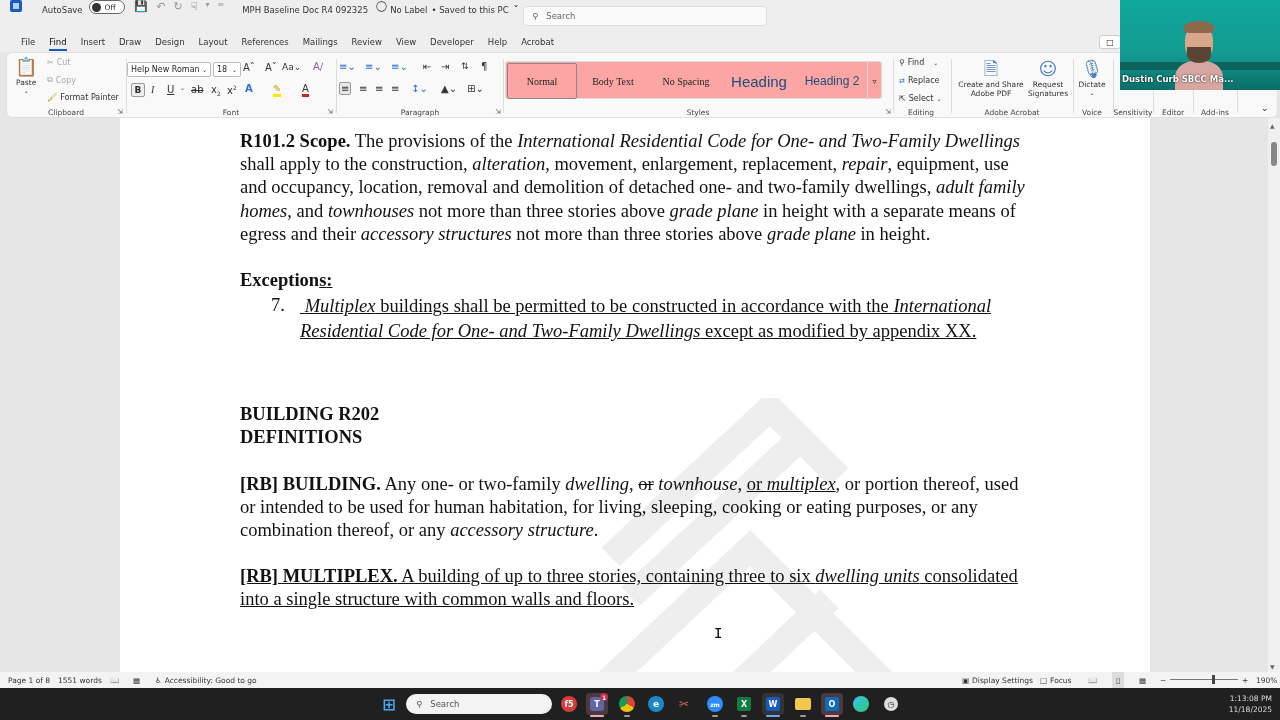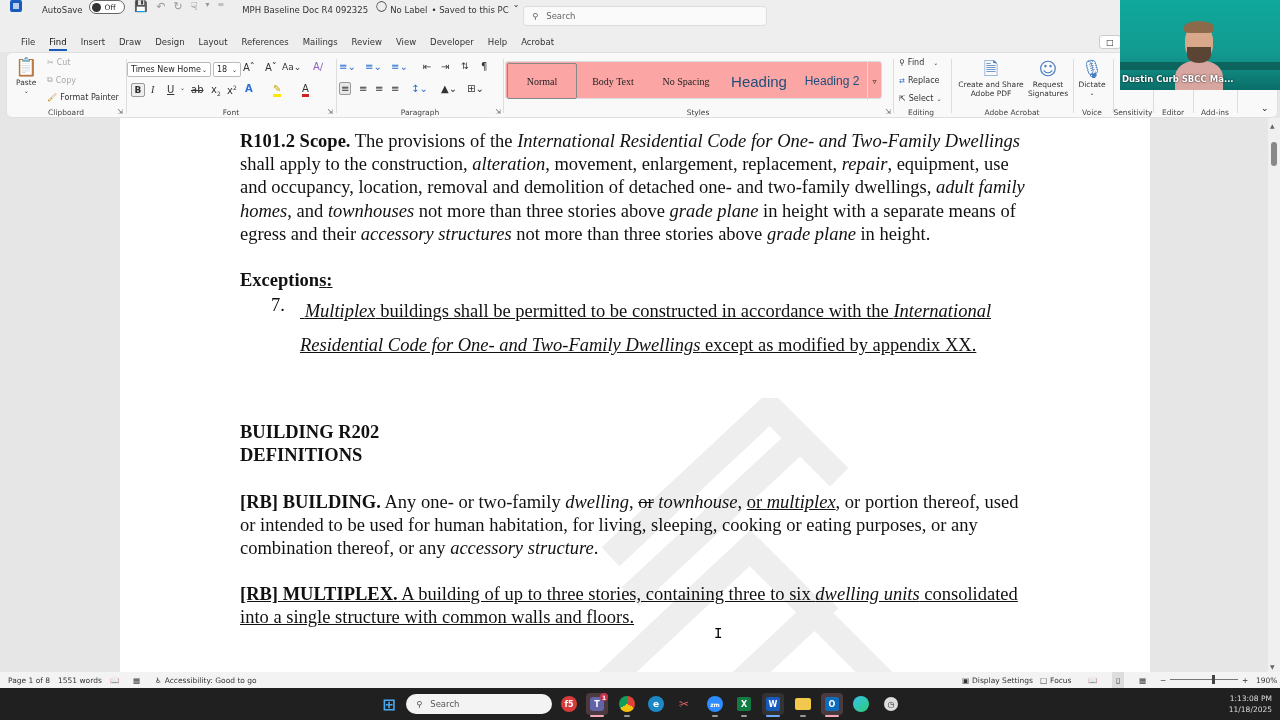--- a/index.html
+++ b/index.html
@@ -51,21 +51,21 @@
 .watermark{position:absolute;left:580px;top:280px;width:380px;height:380px;pointer-events:none}
 .doc{position:absolute;left:240px;top:130px;width:790px;font-family:"Liberation Serif",serif;font-size:18.5px;line-height:23.2px;color:#111}
 .doc p{margin:0}
 .doc .gap{height:23px}
 .doc i{font-style:italic}
 .doc b{font-weight:bold}
 .u{text-decoration:underline}
 .s{text-decoration:line-through}
 .list-item{display:flex;margin-top:2px}
 .list-num{width:60px;padding-left:31px}
-.list-body{flex:1;line-height:34px}
+.list-body{flex:1;line-height:25px}
 .vscroll{position:absolute;left:1268px;top:118px;width:12px;height:554px;background:#f0f0f0}
 .vscroll .thumb{position:absolute;left:3px;top:24px;width:6px;height:24px;background:#888;border-radius:3px}
 .vscroll .arr{position:absolute;left:2px;font-size:6px;color:#666}
 .statusbar{position:absolute;left:0;top:672px;width:1280px;height:16px;background:#f3f3f3;display:flex;align-items:center;font-size:7.5px;color:#333}
 .sb{position:absolute;top:0;height:16px;display:flex;align-items:center;gap:3px;white-space:nowrap}
 .zoom-slider{position:absolute;left:1170px;top:7px;width:68px;height:1px;background:#777}
 .zoom-thumb{position:absolute;left:1212px;top:3px;width:3px;height:9px;background:#444}
 .taskbar{position:absolute;left:0;top:688px;width:1280px;height:32px;background:#202020}
 .tb-search{position:absolute;left:406px;top:6px;width:146px;height:20px;background:#f3f3f3;border-radius:10px;display:flex;align-items:center;padding-left:10px;gap:8px;font-size:8.5px;color:#555}
 .tb-app{position:absolute;top:5px;width:22px;height:22px;border-radius:4px;display:flex;align-items:center;justify-content:center;font-size:9px;font-weight:bold;color:#fff}
@@ -141,21 +141,21 @@
         <span style="color:#b8860b">🖌</span>
         <span>Format Painter</span>
       </div>
     <div class="group-label">Clipboard</div>
     <span class="launcher">⇲</span>
   </div>
   <div class="sep" style="left:119px"></div>
 
   <div class="group" style="left:120px;width:208px">
     <div class="fontbox" style="left:0;width:84px">
-        <span>Times New Home</span>
+        <span>Help New Roman</span>
         <span style="font-size:6px">⌄</span>
       </div>
     <div class="fontbox" style="left:86px;width:28px">
         <span>18</span>
         <span style="font-size:6px">⌄</span>
       </div>
     <span class="icn" style="left:116px;top:9px">Aˆ</span>
     <span class="icn" style="left:138px;top:9px">Aˇ</span>
     <span class="icn" style="left:155px;top:9px;font-size:9px">Aa⌄</span>
     <span class="icn" style="left:186px;top:8px;color:#8a5fbf">A∕</span>

